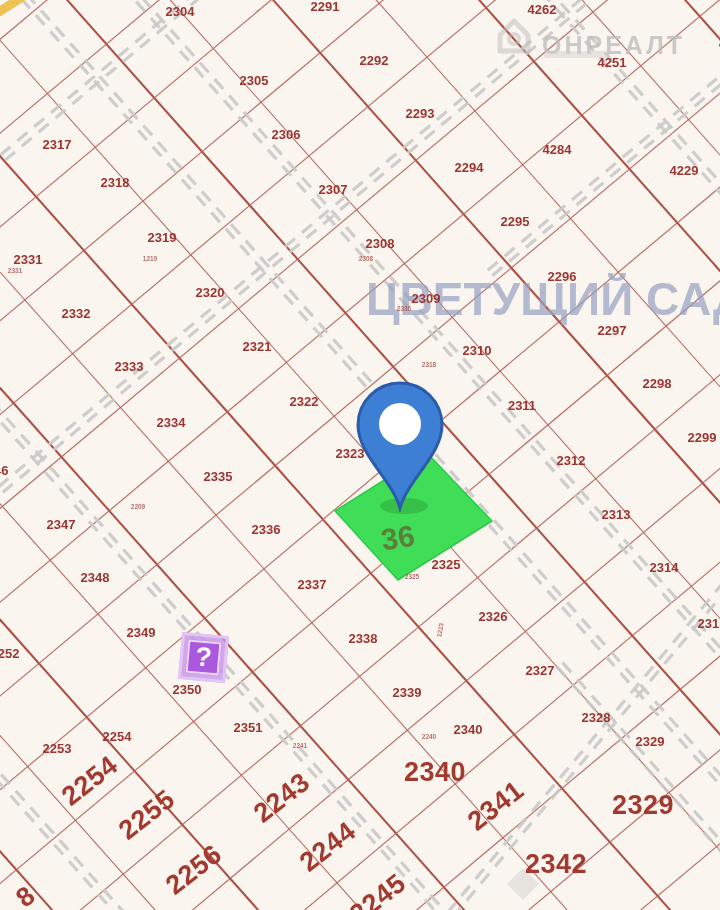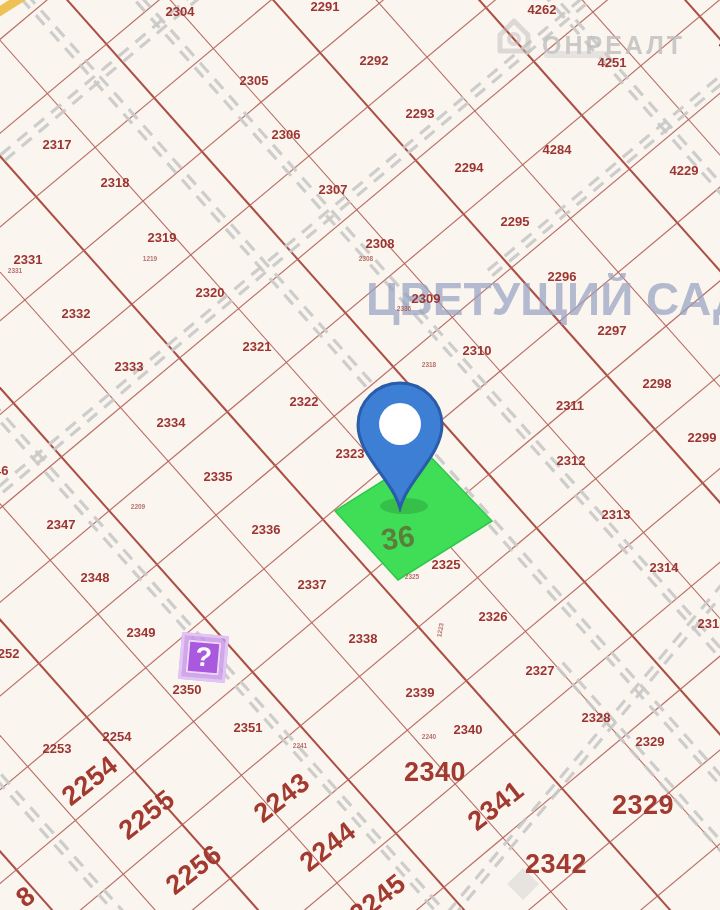--- a/index.html
+++ b/index.html
@@ -133,21 +133,21 @@
       <span class="lbl lbl-sm" style="left: 562px; top: 276px; transform: translate(-50%, -50%) rotate(0deg);">2296</span>
       <span class="lbl lbl-sm" style="left: 76px; top: 313px; transform: translate(-50%, -50%) rotate(0deg);">2332</span>
       <span class="lbl lbl-sm" style="left: 257px; top: 346px; transform: translate(-50%, -50%) rotate(0deg);">2321</span>
       <span class="lbl lbl-sm" style="left: 426px; top: 298px; transform: translate(-50%, -50%) rotate(0deg);">2309</span>
       <span class="lbl lbl-sm" style="left: 612px; top: 330px; transform: translate(-50%, -50%) rotate(0deg);">2297</span>
       <span class="lbl lbl-sm" style="left: 123px; top: 366px; transform: translate(-50%, -50%) rotate(0deg); margin-left: 6px;">2333</span>
       <span class="lbl lbl-sm" style="left: 477px; top: 350px; transform: translate(-50%, -50%) rotate(0deg);">2310</span>
       <span class="lbl lbl-sm" style="left: 657px; top: 383px; transform: translate(-50%, -50%) rotate(0deg);">2298</span>
       <span class="lbl lbl-sm" style="left: 171px; top: 422px; transform: translate(-50%, -50%) rotate(0deg);">2334</span>
       <span class="lbl lbl-sm" style="left: 304px; top: 401px; transform: translate(-50%, -50%) rotate(0deg);">2322</span>
-      <span class="lbl lbl-sm" style="left: 522px; top: 405px; transform: translate(-50%, -50%) rotate(0deg); margin-left: 48px;">2311</span>
+      <span class="lbl lbl-sm" style="left: 522px; top: 405px; transform: translate(-50%, -50%) rotate(0deg);">2311</span>
       <span class="lbl lbl-sm" style="left: 702px; top: 437px; transform: translate(-50%, -50%) rotate(0deg);">2299</span>
       <span class="lbl lbl-sm" style="left: -6px; top: 470px; transform: translate(-50%, -50%) rotate(0deg);">2346</span>
       <span class="lbl lbl-sm" style="left: 218px; top: 476px; transform: translate(-50%, -50%) rotate(0deg);">2335</span>
       <span class="lbl lbl-sm" style="left: 350px; top: 453px; transform: translate(-50%, -50%) rotate(0deg);">2323</span>
       <span class="lbl lbl-sm" style="left: 571px; top: 460px; transform: translate(-50%, -50%) rotate(0deg);">2312</span>
       <span class="lbl lbl-sm" style="left: 47px; top: 524px; transform: translate(-50%, -50%) rotate(0deg); margin-left: 14px;">2347</span>
       <span class="lbl lbl-sm" style="left: 266px; top: 529px; transform: translate(-50%, -50%) rotate(0deg);">2336</span>
       <span class="lbl lbl-sm" style="left: 616px; top: 514px; transform: translate(-50%, -50%) rotate(0deg);">2313</span>
       <span class="lbl lbl-sm" style="left: 95px; top: 577px; transform: translate(-50%, -50%) rotate(0deg);">2348</span>
       <span class="lbl lbl-sm" style="left: 446px; top: 564px; transform: translate(-50%, -50%) rotate(0deg);">2325</span>
@@ -155,21 +155,21 @@
       <span class="lbl lbl-sm" style="left: 141px; top: 632px; transform: translate(-50%, -50%) rotate(0deg);">2349</span>
       <span class="lbl lbl-sm" style="left: 493px; top: 616px; transform: translate(-50%, -50%) rotate(0deg);">2326</span>
       <span class="lbl lbl-sm" style="left: 712px; top: 623px; transform: translate(-50%, -50%) rotate(0deg);">2315</span>
       <span class="lbl lbl-sm" style="left: 5px; top: 653px; transform: translate(-50%, -50%) rotate(0deg);">2252</span>
       <span class="lbl lbl-sm" style="left: 312px; top: 584px; transform: translate(-50%, -50%) rotate(0deg);">2337</span>
       <span class="lbl lbl-sm" style="left: 363px; top: 638px; transform: translate(-50%, -50%) rotate(0deg);">2338</span>
       <span class="lbl lbl-sm" style="left: 540px; top: 670px; transform: translate(-50%, -50%) rotate(0deg);">2327</span>
       <span class="lbl lbl-sm" style="left: 57px; top: 748px; transform: translate(-50%, -50%) rotate(0deg);">2253</span>
       <span class="lbl lbl-sm" style="left: 187px; top: 689px; transform: translate(-50%, -50%) rotate(0deg);">2350</span>
       <span class="lbl lbl-sm" style="left: 248px; top: 727px; transform: translate(-50%, -50%) rotate(0deg);">2351</span>
-      <span class="lbl lbl-sm" style="left: 420px; top: 692px; transform: translate(-50%, -50%) rotate(0deg); text-align: right;">2339</span>
+      <span class="lbl lbl-sm" style="left: 407px; top: 692px; transform: translate(-50%, -50%) rotate(0deg); text-align: right;">2339</span>
       <span class="lbl lbl-sm" style="left: 596px; top: 717px; transform: translate(-50%, -50%) rotate(0deg);">2328</span>
       <span class="lbl lbl-sm" style="left: 117px; top: 736px; transform: translate(-50%, -50%) rotate(0deg);">2254</span>
       <span class="lbl lbl-sm" style="left: 468px; top: 729px; transform: translate(-50%, -50%) rotate(0deg);">2340</span>
       <span class="lbl lbl-sm" style="left: 650px; top: 741px; transform: translate(-50%, -50%) rotate(0deg);">2329</span>
       <span class="lbl lbl-tiny" style="left: 15px; top: 270px; transform: translate(-50%, -50%) rotate(0deg);">2331</span>
       <span class="lbl lbl-tiny" style="left: 150px; top: 258px; transform: translate(-50%, -50%) rotate(0deg);">1219</span>
       <span class="lbl lbl-tiny" style="left: 366px; top: 258px; transform: translate(-50%, -50%) rotate(0deg);">2308</span>
       <span class="lbl lbl-tiny" style="left: 404px; top: 308px; transform: translate(-50%, -50%) rotate(0deg);">2336</span>
       <span class="lbl lbl-tiny" style="left: 429px; top: 364px; transform: translate(-50%, -50%) rotate(0deg);">2318</span>
       <span class="lbl lbl-tiny" style="left: 138px; top: 506px; transform: translate(-50%, -50%) rotate(0deg);">2209</span>

